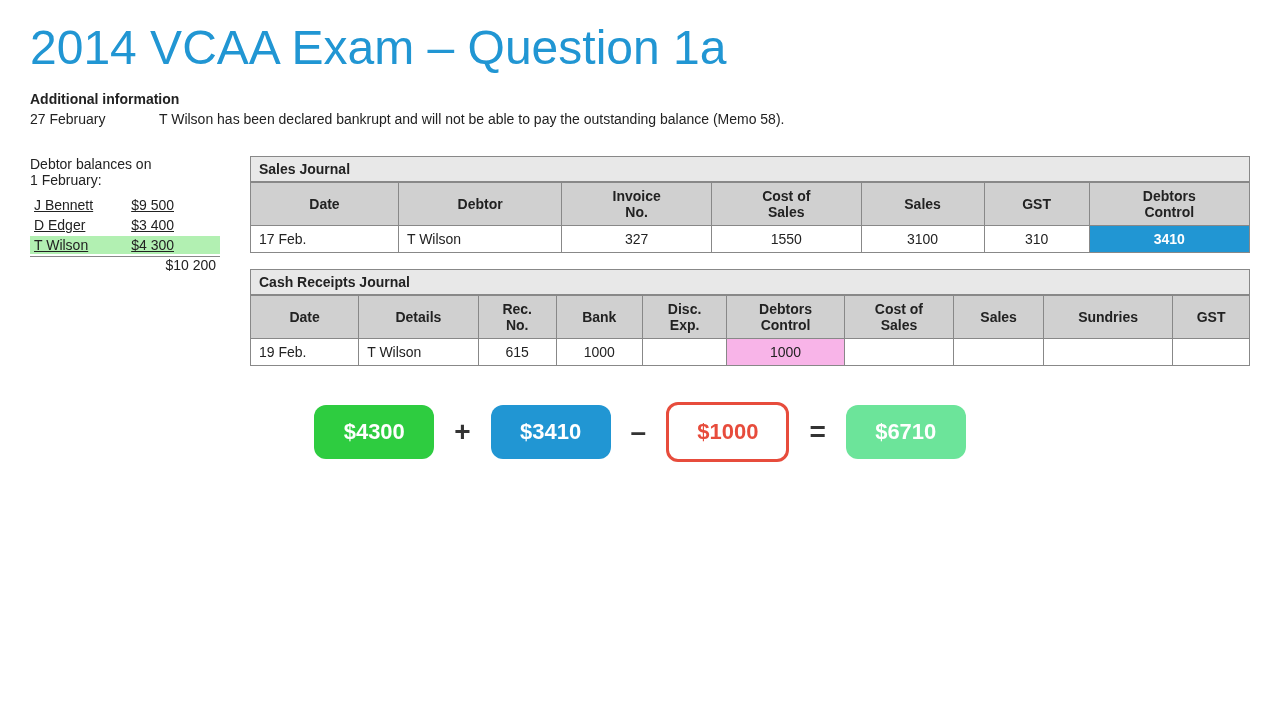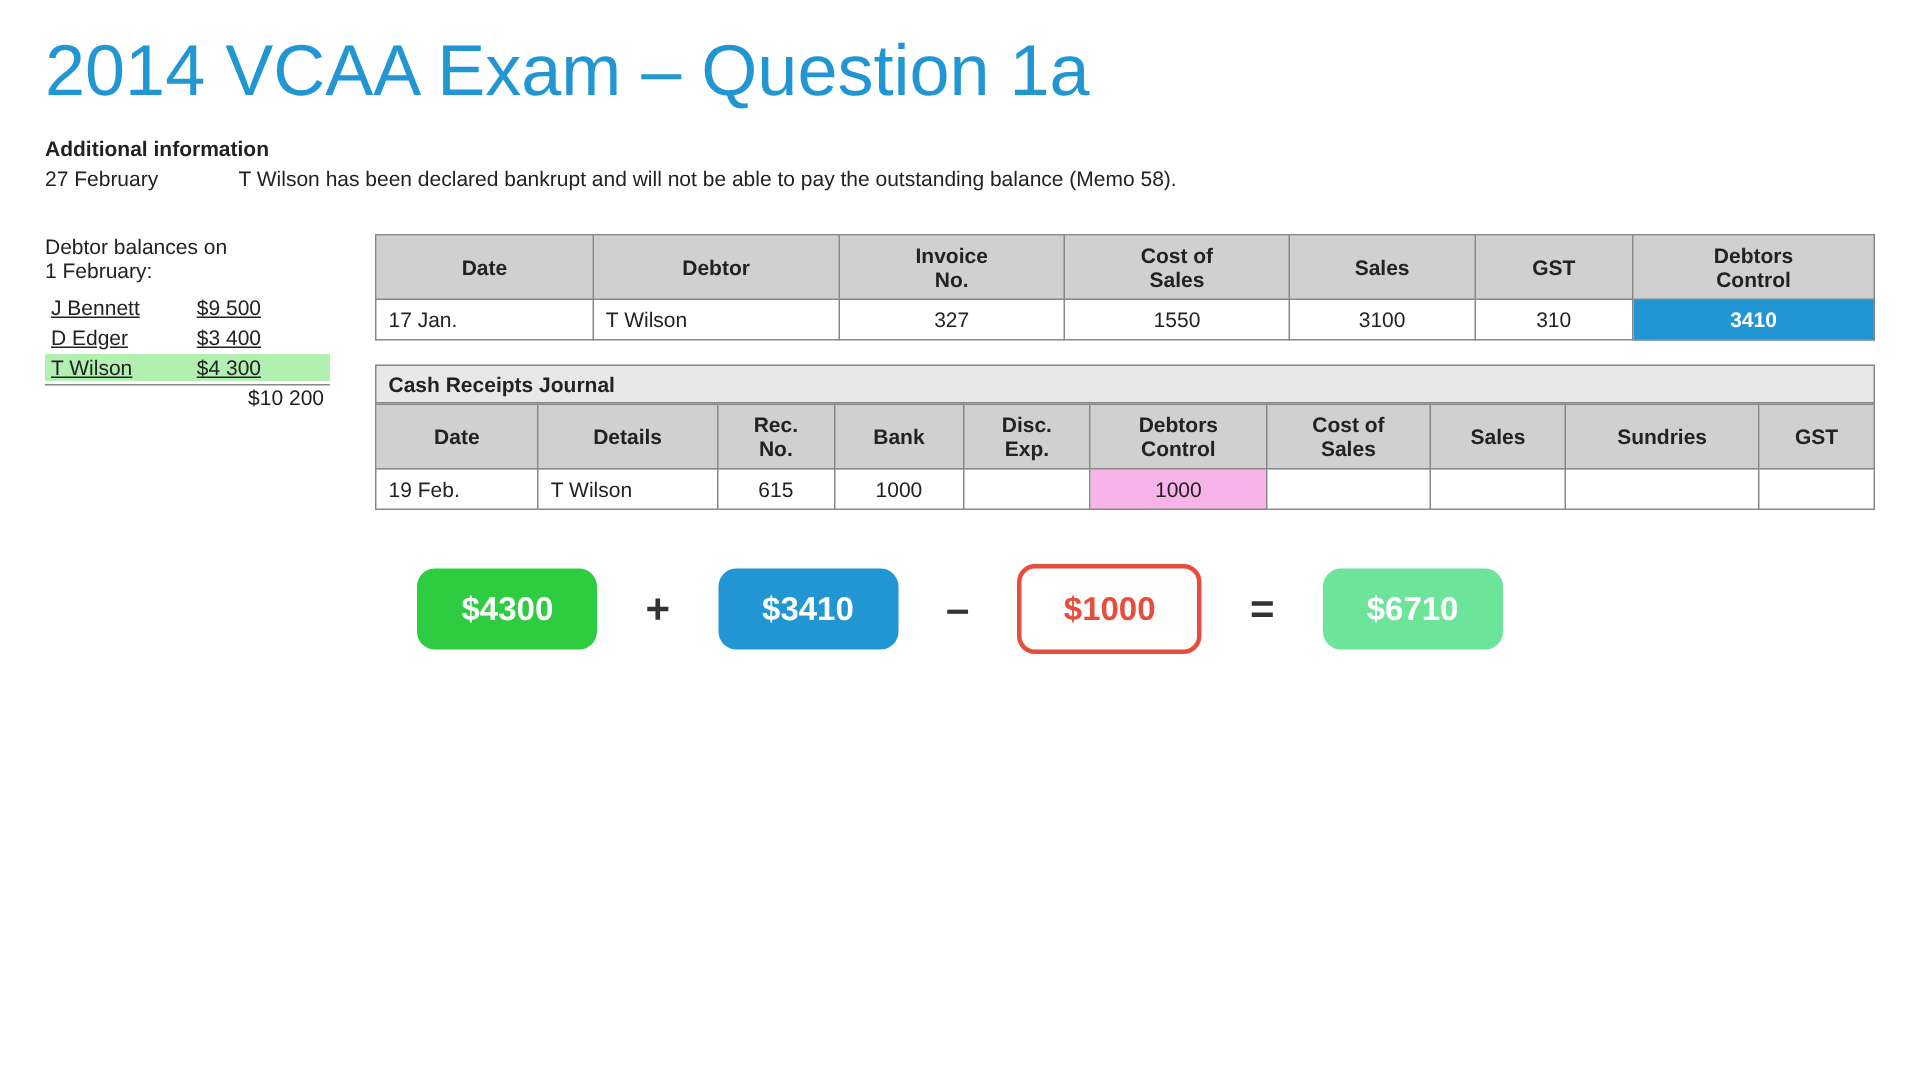--- a/index.html
+++ b/index.html
@@ -99,21 +99,21 @@
       font-weight: bold;
     }
     .highlight-pink {
       background: #f8b4e8;
     }
     
     .equation {
       display: flex;
       align-items: center;
       justify-content: center;
-      gap: 32px;
+      gap: 20px;
       margin-top: 20px;
     }
     .eq-box {
       border-radius: 12px;
       padding: 14px 28px;
       font-size: 22px;
       font-weight: bold;
       color: #fff;
       min-width: 120px;
       text-align: center;
@@ -167,35 +167,36 @@
       <span class="amount">$4 300</span>
     </div>
     <div class="total-row">
       <span>$10 200</span>
     </div>
   </div>
 
   <div class="tables-area">
 
     <div>
+      <div class="table-title">Sales Journal</div>
       <table class="sales-journal-table">
         <thead>
           <tr class="sj-header-row">
             <th>Date</th>
             <th>Debtor</th>
             <th>Invoice<br>No.</th>
             <th>Cost of<br>Sales</th>
             <th>Sales</th>
             <th>GST</th>
             <th>Debtors<br>Control</th>
           </tr>
         </thead>
         <tbody>
           <tr>
-            <td class="left">17 Jan.</td>
+            <td class="left">17 Feb.</td>
             <td class="left">T Wilson</td>
             <td>327</td>
             <td>1550</td>
             <td>3100</td>
             <td>310</td>
             <td class="highlight-blue">3410</td>
           </tr>
         </tbody>
       </table>
     </div>

